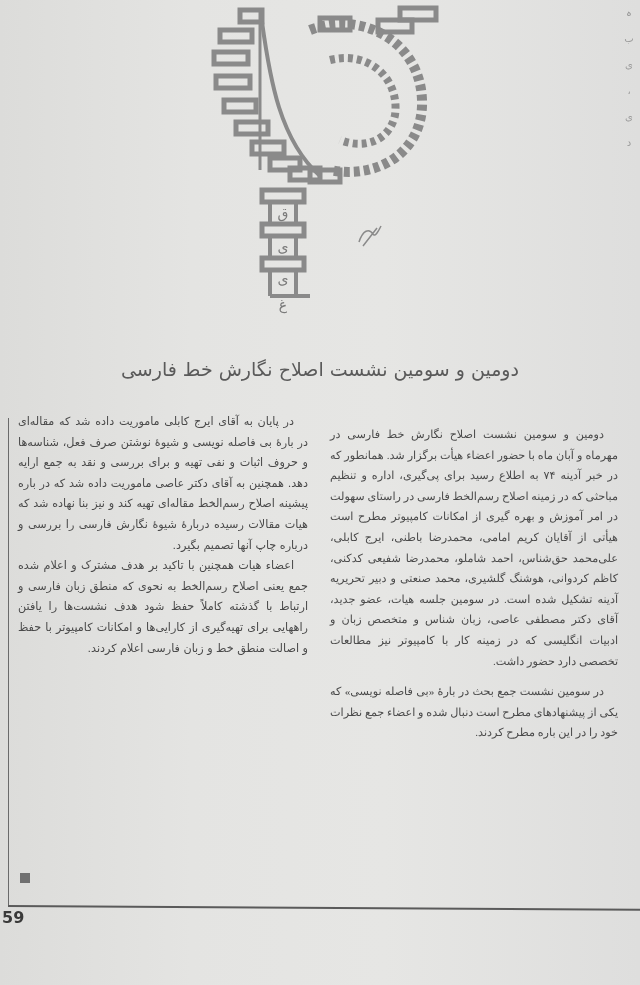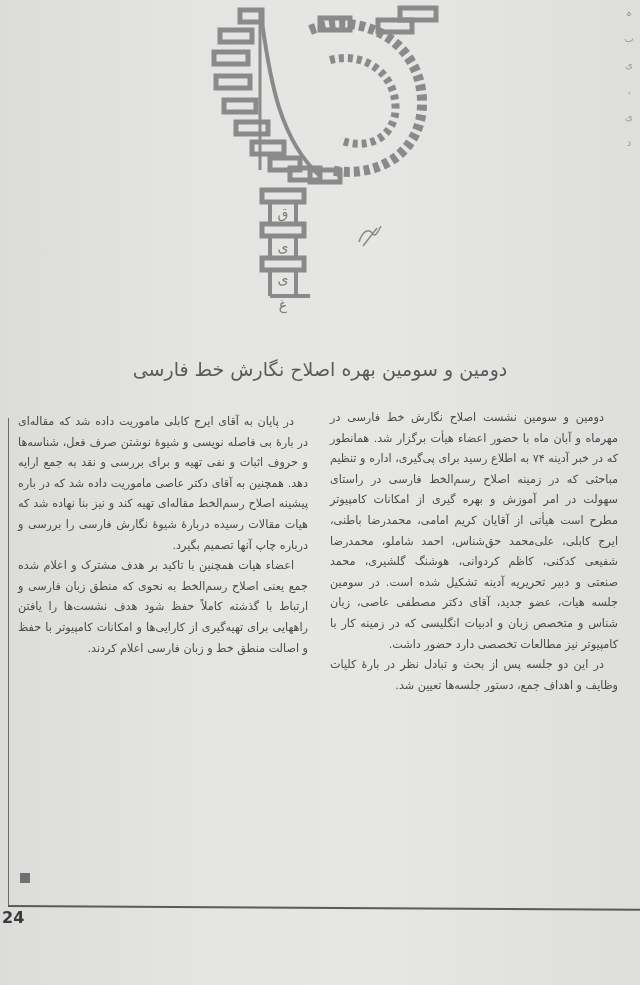--- a/index.html
+++ b/index.html
@@ -28,21 +28,21 @@
     font-family: "DejaVu Sans", sans-serif;
     font-size: 19px; color: #5a5a5a; letter-spacing: 0px;
   }
   .col {
     position: absolute; direction: rtl; text-align: justify;
     font-family: "DejaVu Sans", sans-serif;
     font-size: 11.2px; line-height: 20.6px; color: #4a4a4a;
   }
   .col p { margin: 0; text-indent: 0; }
   .col p.indent { text-indent: 14px; }
-  .col-right { left: 330px; top: 408px; width: 288px; }
+  .col-right { left: 330px; top: 424px; width: 288px; font-family: Liberation Serif, serif; }
   .col-left  { left: 18px;  top: 412px; width: 290px; }
   .frame-left {
     position: absolute; left: 8px; top: 418px; width: 1px; height: 488px;
     background: #6a6a6a;
   }
   .frame-bottom {
     position: absolute; left: 8px; top: 905px; width: 632px; height: 1.5px;
     background: #5a5a5a; transform: rotate(0.35deg); transform-origin: left;
   }
   .col-sep {
@@ -106,32 +106,32 @@
 
   <div class="edge-marks">
     <div>ہ</div>
     <div>ب</div>
     <div>ی</div>
     <div>،</div>
     <div>ی</div>
     <div>د</div>
   </div>
 
-  <h1 class="title" style="margin:0;font-weight:normal;">دومین و سومین بهره اصلاح نگارش خط فارسی</h1>
+  <h1 class="title" style="margin:0;font-weight:normal;">دومین و سومین نشست اصلاح نگارش خط فارسی</h1>
 
   <div class="frame-left"></div>
   <div class="frame-bottom"></div>
   <div class="col-sep"></div>
 
   <div class="col col-right">
     <p class="indent">دومین و سومین نشست اصلاح نگارش خط فارسی در مهرماه و آبان ماه با حضور اعضاء هیأت برگزار شد. همانطور که در خبر آدینه ۷۴ به اطلاع رسید برای پی‌گیری، اداره و تنظیم مباحثی که در زمینه اصلاح رسم‌الخط فارسی در راستای سهولت در امر آموزش و بهره گیری از امکانات کامپیوتر مطرح است هیأتی از آقایان کریم امامی، محمدرضا باطنی، ایرج کابلی، علی‌محمد حق‌شناس، احمد شاملو، محمدرضا شفیعی کدکنی، کاظم کردوانی، هوشنگ گلشیری، محمد صنعتی و دبیر تحریریه آدینه تشکیل شده است. در سومین جلسه هیات، عضو جدید، آقای دکتر مصطفی عاصی، زبان شناس و متخصص زبان و ادبیات انگلیسی که در زمینه کار با کامپیوتر نیز مطالعات تخصصی دارد حضور داشت.</p>
-    <p class="indent">در این دو جلسه پس از بحث و تبادل نظر در بارهٔ کلیات وظایف و اهداف جمع، دستور جلسه‌ها تعیین شد.</p>
+    <p class="indent" style="margin-top:10px;">در سومین نشست جمع بحث در بارهٔ «بی فاصله نویسی» که یکی از پیشنهادهای مطرح است دنبال شده و اعضاء جمع نظرات خود را در این باره مطرح کردند.</p>
   </div>
 
   <div class="col col-left">
     <p class="indent">در پایان به آقای ایرج کابلی ماموریت داده شد که مقاله‌ای در بارهٔ بی فاصله نویسی و شیوهٔ نوشتن صرف فعل، شناسه‌ها و حروف اثبات و نفی تهیه و برای بررسی و نقد به جمع ارایه دهد. همچنین به آقای دکتر عاصی ماموریت داده شد که در باره پیشینه اصلاح رسم‌الخط مقاله‌ای تهیه کند و نیز بنا نهاده شد که هیات مقالات رسیده دربارهٔ شیوهٔ نگارش فارسی را بررسی و درباره چاپ آنها تصمیم بگیرد.</p>
     <p class="indent">اعضاء هیات همچنین با تاکید بر هدف مشترک و اعلام شده جمع یعنی اصلاح رسم‌الخط به نحوی که منطق زبان فارسی و ارتباط با گذشته کاملاً حفظ شود هدف نشست‌ها را یافتن راههایی برای تهیه‌گیری از کارایی‌ها و امکانات کامپیوتر با حفظ و اصالت منطق خط و زبان فارسی اعلام کردند.</p>
   </div>
 
   <div class="end-square"></div>
 
-  <div class="page-number">24</div>
+  <div class="page-number">59</div>
 </div>
 
 </body></html>

